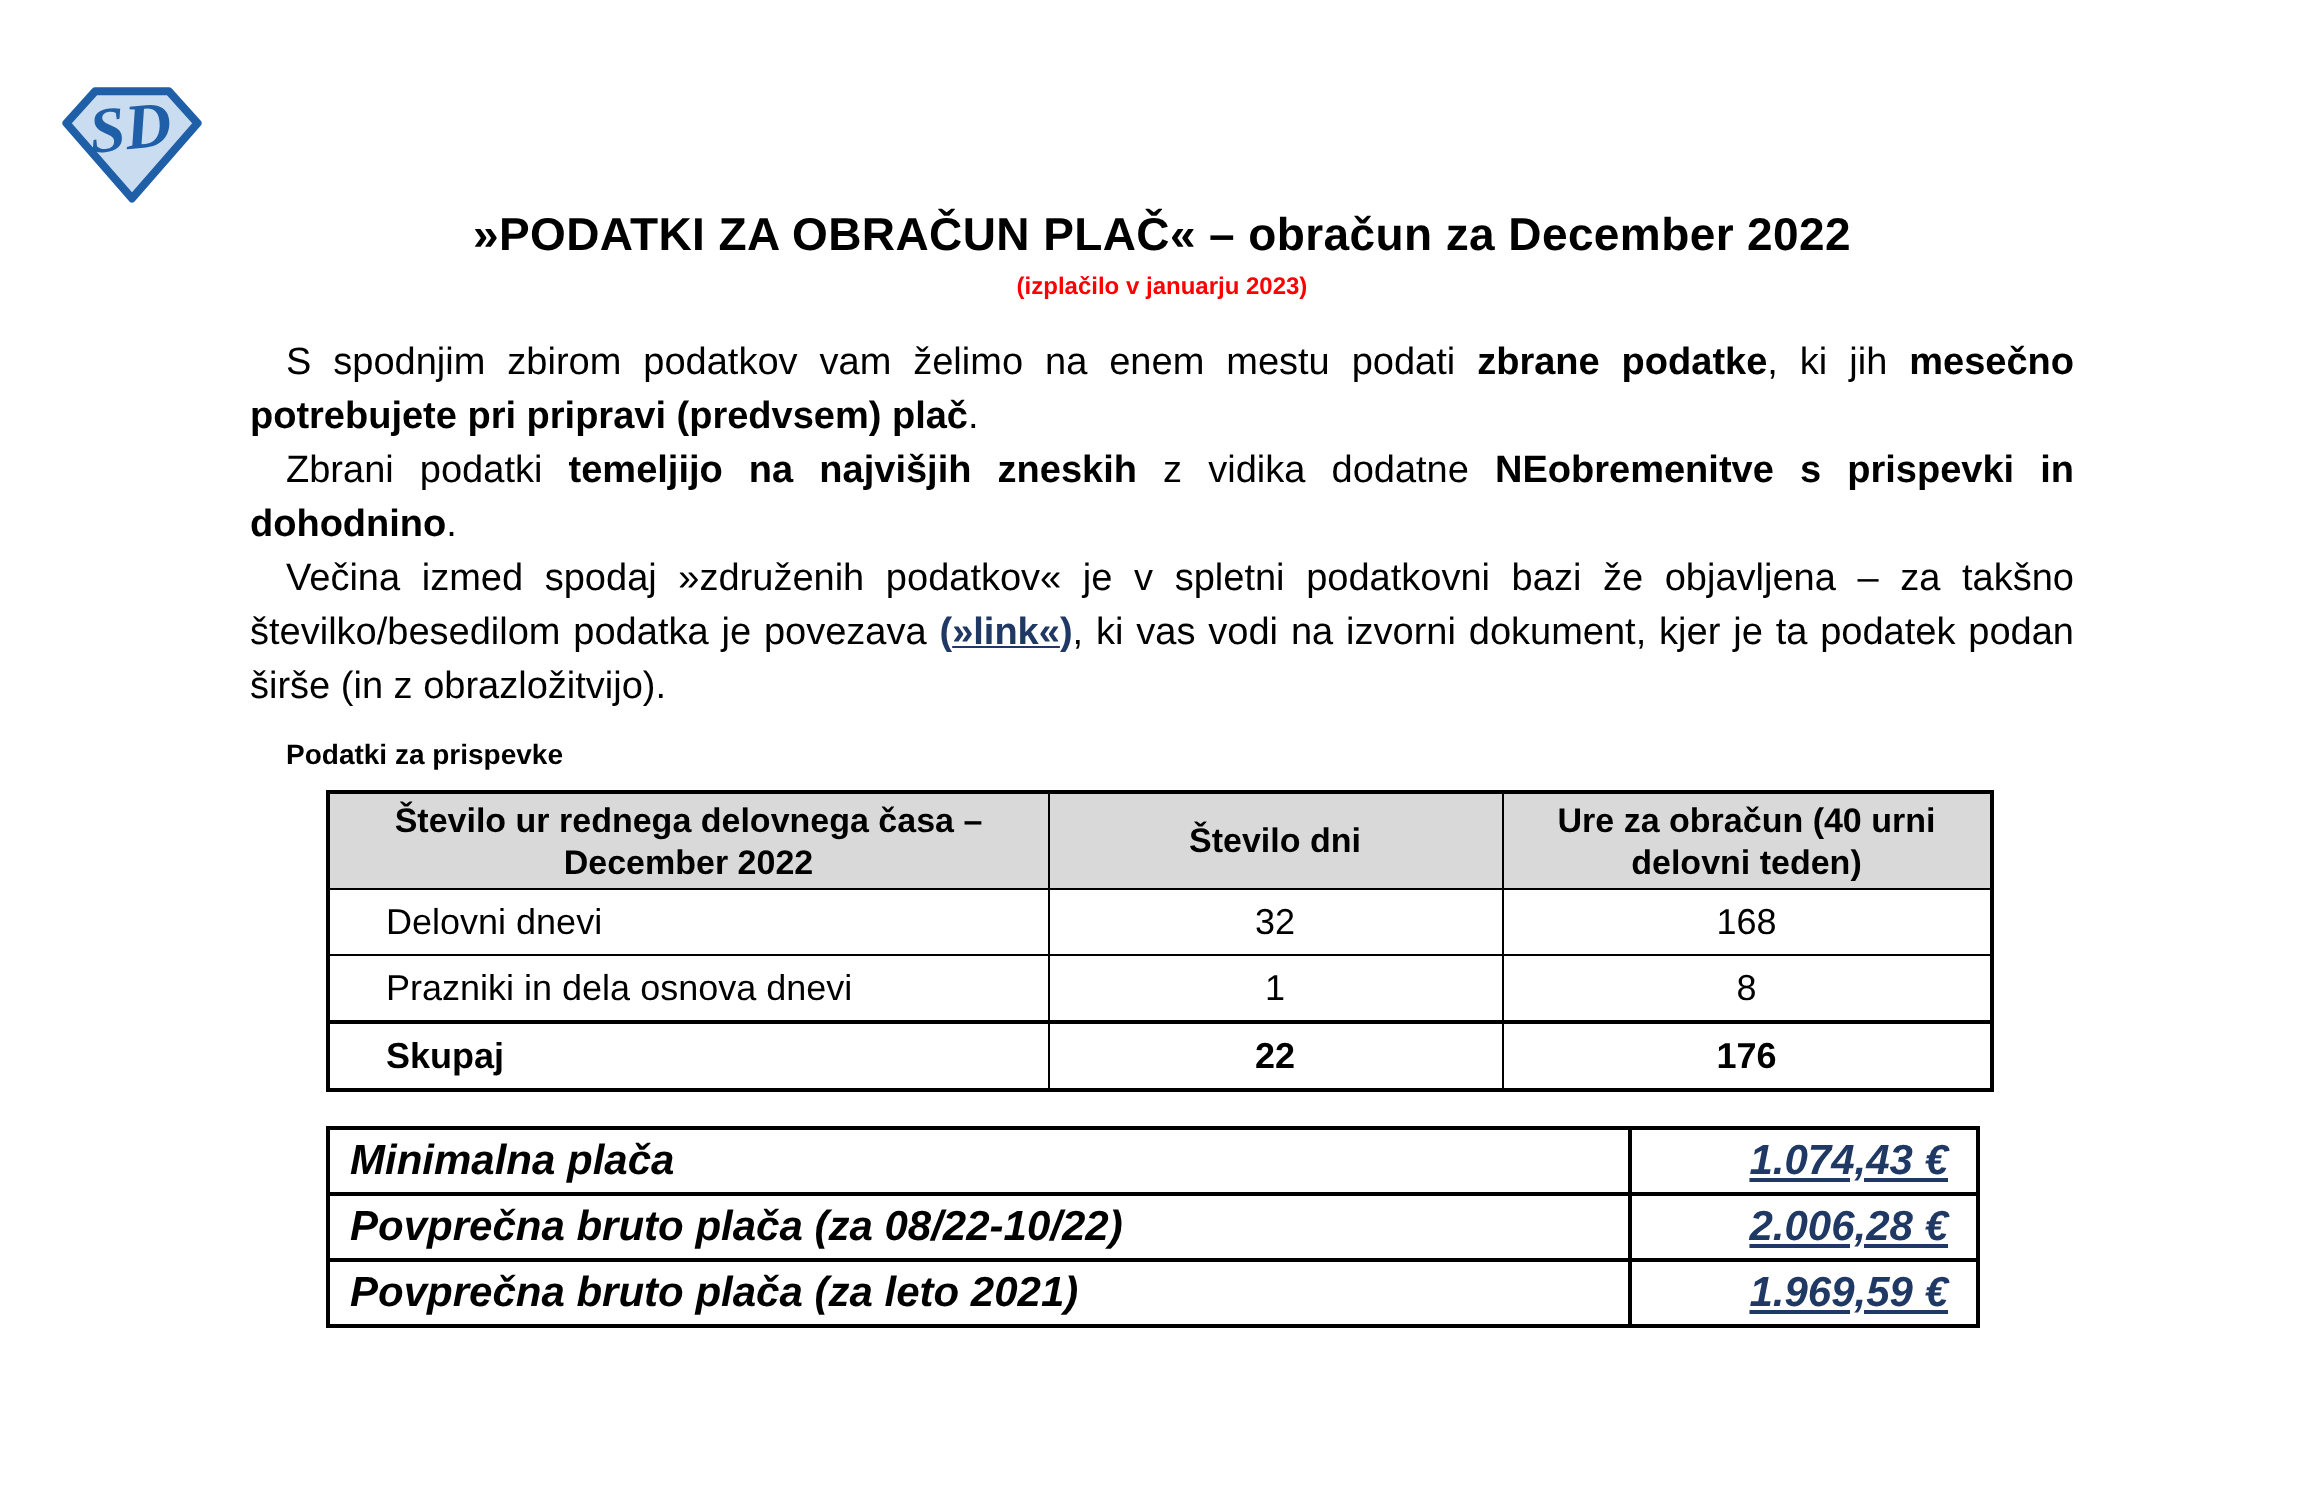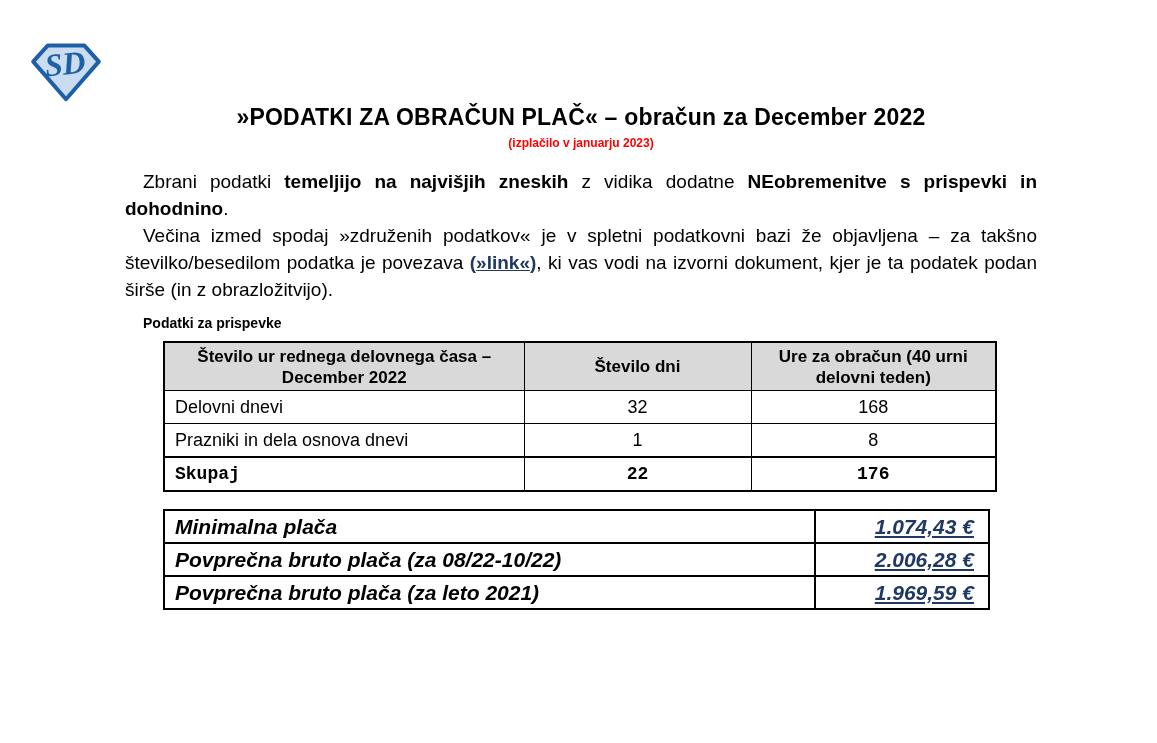--- a/index.html
+++ b/index.html
@@ -72,23 +72,23 @@
   .t1 th {
     background: var(--gray, #D9D9D9);
     font-size: 17px;
     font-weight: bold;
     height: 47px;
     text-align: center;
     line-height: 21px;
     padding: 0 6px;
   }
   .t1 td { height: 30px; }
-  .t1 td.lbl { text-align: left; padding-left: 10px; margin-top: 48px; }
+  .t1 td.lbl { text-align: left; padding-left: 28px; margin-top: 48px; }
   .t1 td.num { text-align: center; }
-  .t1 tr.total td { font-weight: bold; border-top: 2.5px solid #000; font-family: Liberation Mono, monospace; }
+  .t1 tr.total td { font-weight: bold; border-top: 2.5px solid #000; }
   
   .t2 {
     margin: 17px 0 0 163px;
     width: 825px;
     font-size: 21px;
     border: 2px solid #000;
     font-style: italic;
   }
   .t2 td { border: 2px solid #000; height: 29px; }
   .t2 td.lbl { font-weight: bold; padding-left: 10px; text-align: left; }
@@ -103,20 +103,21 @@
     <svg viewBox="0 0 100 80" width="80" height="64">
       <polygon points="9,27 27,7 73,7 91,27 50,74" fill="#C9DCF0" stroke="#1F5FA8" stroke-width="5" stroke-linejoin="round"></polygon>
       <text x="50" y="43" text-anchor="middle" font-family="Liberation Serif, serif" font-style="italic" font-weight="bold" font-size="40" fill="#1F5FA8" transform="rotate(-6 50 40)">SD</text>
     </svg>
   </div>
 
   <div class="title">»PODATKI ZA OBRAČUN PLAČ« – obračun za December 2022</div>
   <div class="subtitle">(izplačilo v januarju 2023)</div>
 
   <div class="bodytext">
+    <p><span>S spodnjim zbirom podatkov vam želimo na enem mestu podati </span><b>zbrane podatke</b><span>, ki jih </span><b>mesečno potrebujete pri pripravi (predvsem) plač</b><span>.</span></p>
     <p><span>Zbrani podatki </span><b>temeljijo na najvišjih zneskih</b><span> z vidika dodatne </span><b>NEobremenitve s prispevki in dohodnino</b><span>.</span></p>
     <p><span>Večina izmed spodaj »združenih podatkov« je v spletni podatkovni bazi že objavljena – za takšno številko/besedilom podatka je povezava </span><span class="navy">(</span><a class="navy-link">»link«</a><span class="navy">)</span><span>, ki vas vodi na izvorni dokument, kjer je ta podatek podan širše (in z obrazložitvijo).</span></p>
   </div>
 
   <div class="section-heading">Podatki za prispevke</div>
 
   <table class="t1">
     <colgroup>
         <col style="width:360px">
         <col style="width:227px">

